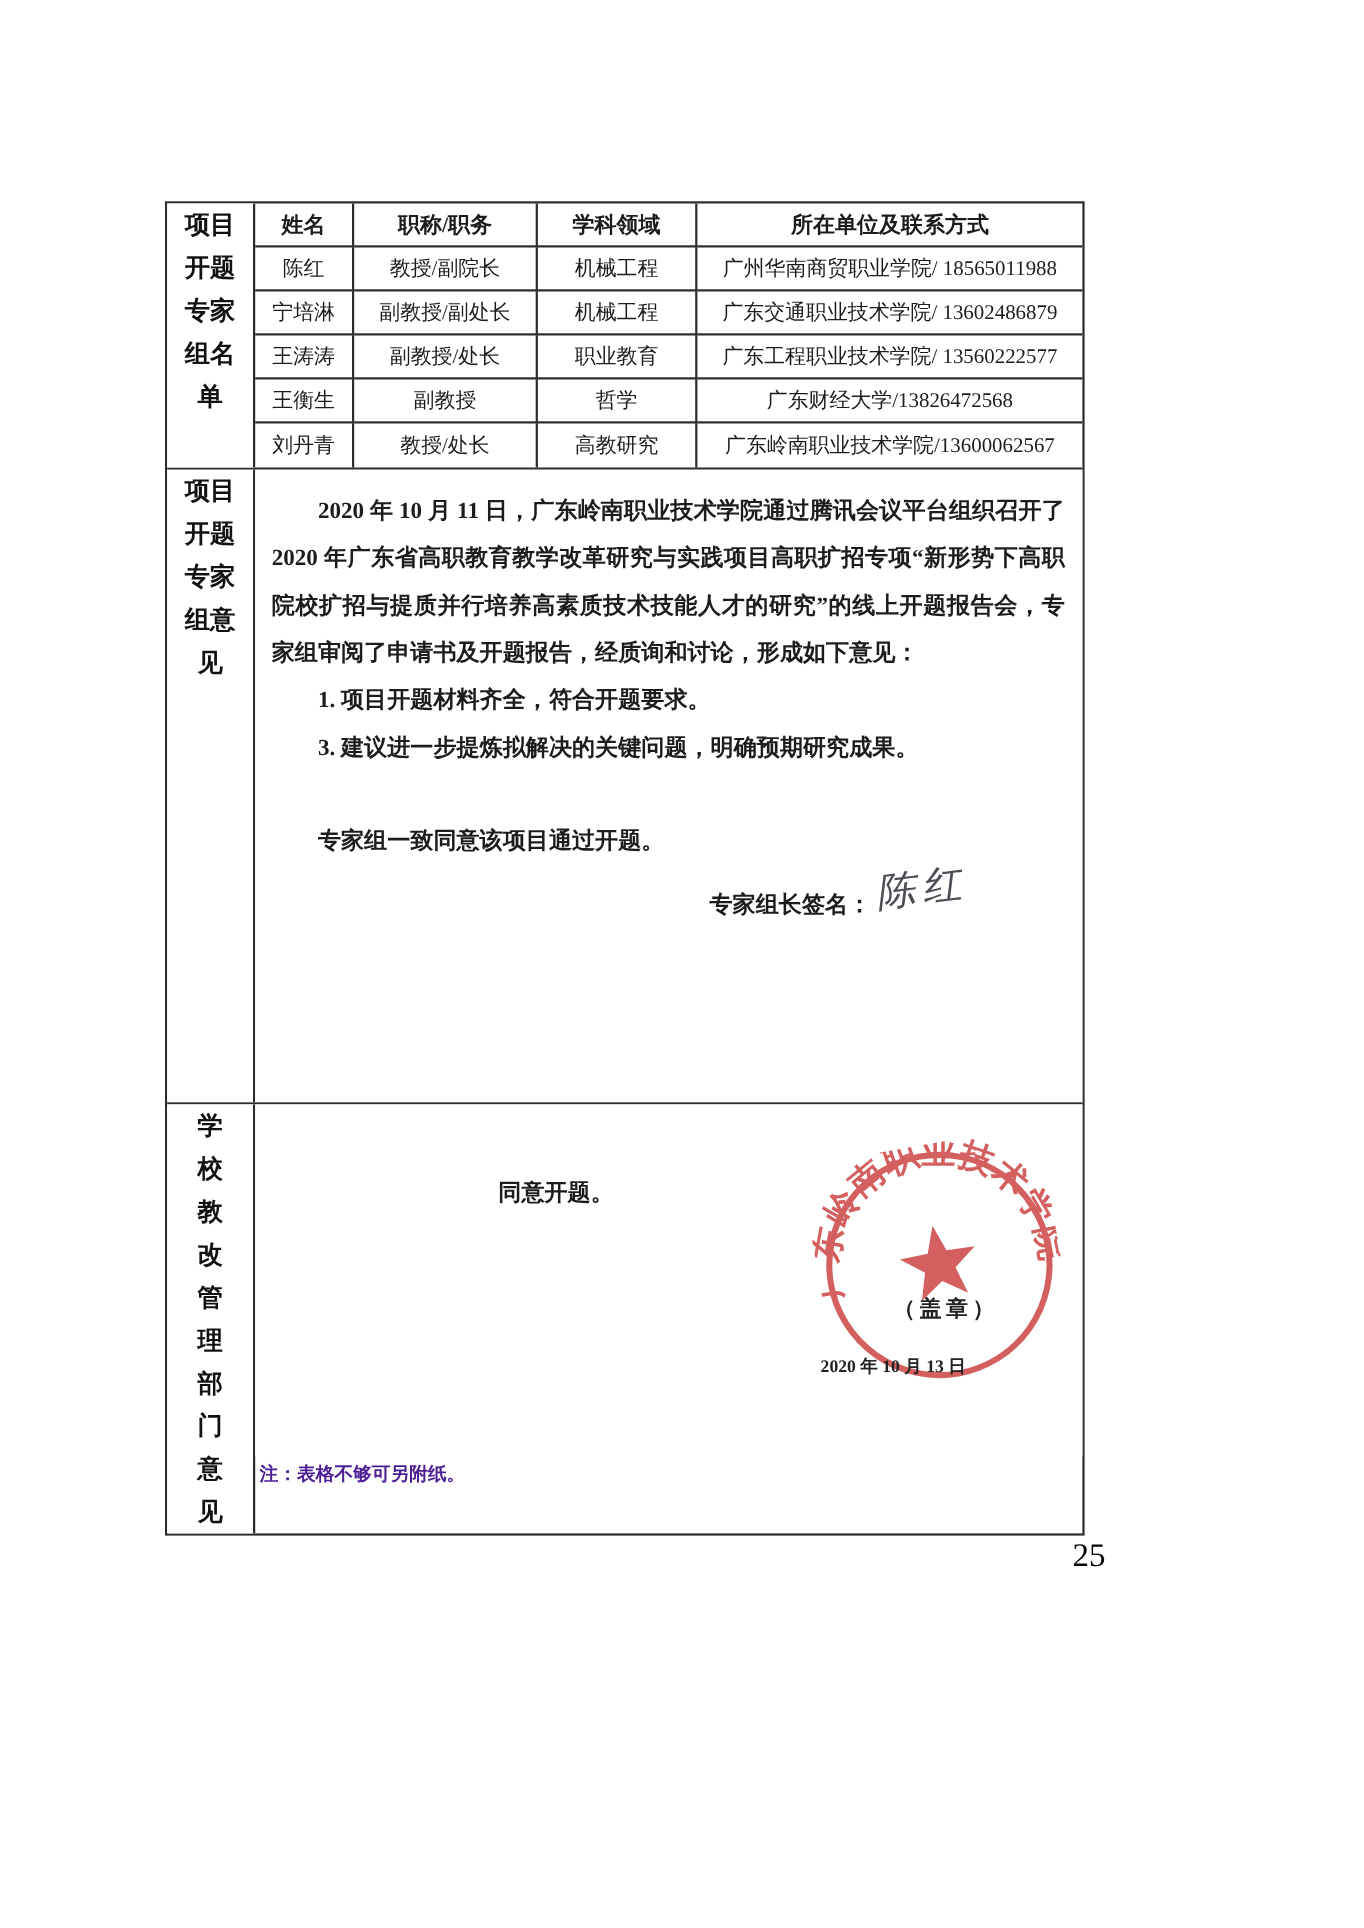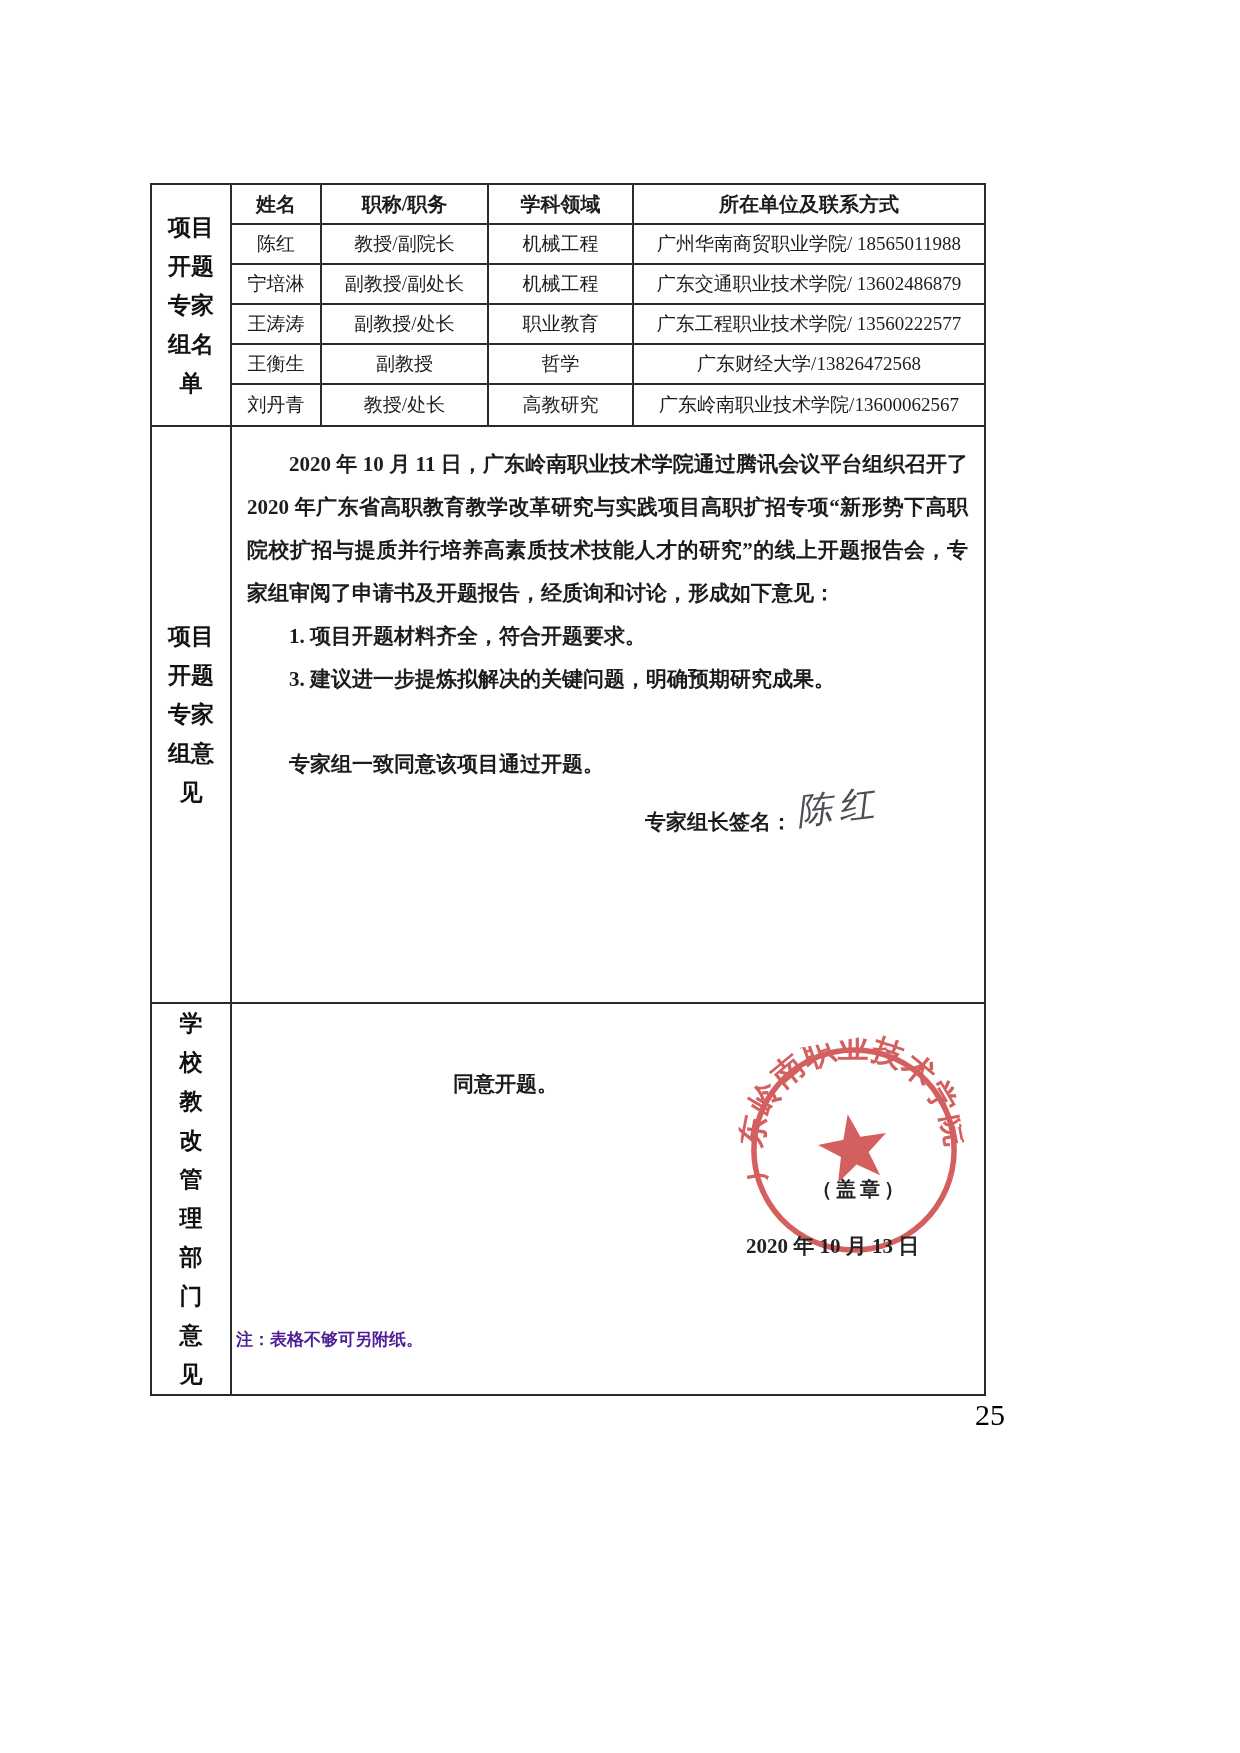--- a/index.html
+++ b/index.html
@@ -20,21 +20,20 @@
     width: 836px;
     border: 2px solid #2b2b2b;
   }
   .trow { display: flex; border-bottom: 2px solid #2b2b2b; }
   .trow:last-child { border-bottom: none; }
   .label-cell {
     width: 80px;
     flex: 0 0 80px;
     border-right: 2px solid #2b2b2b;
     display: flex;
-    align-items: center;
     justify-content: center;
     background: #fff;
   }
   .vlabel {
     font-weight: 700;
     font-size: 23px;
     line-height: 39px;
     text-align: center;
     word-break: break-all;
     color: #111;
@@ -118,21 +117,21 @@
     top: 172px;
     font-size: 20px;
     font-weight: 600;
     letter-spacing: 4px;
     color: #222;
   }
   .school-date {
     position: absolute;
     left: 514px;
     top: 228px;
-    font-size: 21px;
+    font-size: 16px;
     font-weight: 600;
     color: #222;
   }
 
   .footnote {
     position: absolute;
     left: 236px;
     top: 1328px;
     font-size: 17px;
     font-weight: 600;

